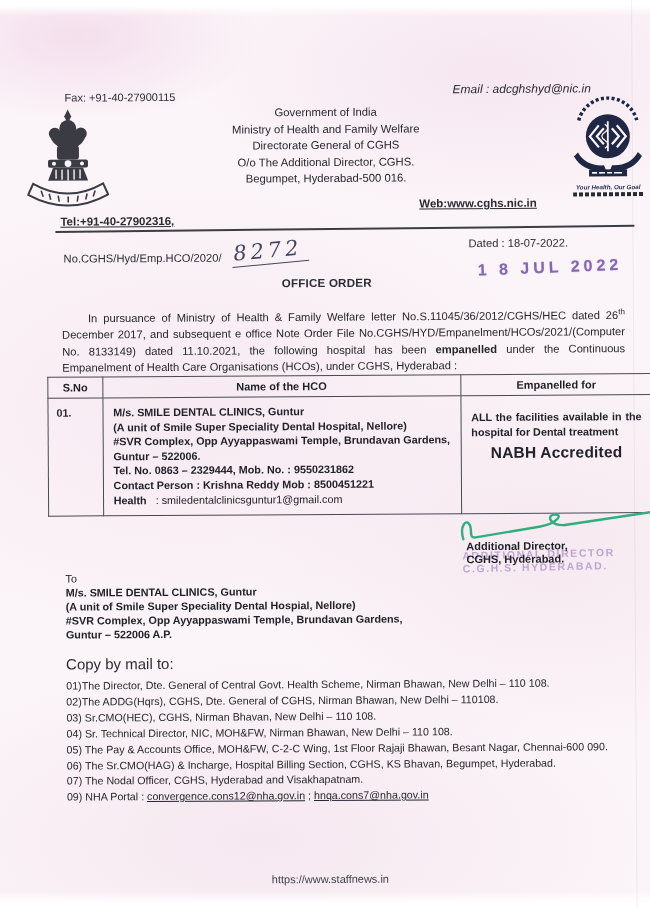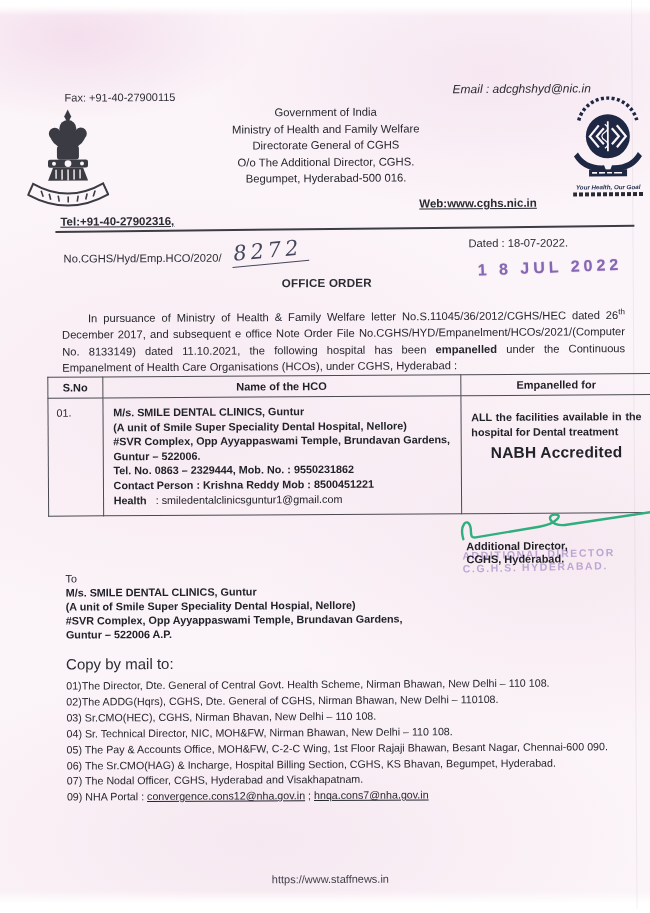--- a/index.html
+++ b/index.html
@@ -47,21 +47,21 @@
   }
   .body-par sup{font-size:8px;}
 
   .tbl{left:45px;top:377px;}
   table{border-collapse:collapse;}
   td,th{border:1.2px solid #4a4a52;vertical-align:top;}
   th{font-size:11px;padding:4px 4px;text-align:center;color:#1f1f26;}
   .col-sno{width:46px;margin-left:48px;}
   .col-name{width:352px;}
   .col-emp{width:184px;}
-  .cell-sno{font-size:10.8px;font-weight:normal;padding:8px 0 0 8px;}
+  .cell-sno{font-size:10.8px;font-weight:bold;padding:8px 0 0 8px;}
   .cell-name{font-size:10.8px;font-weight:bold;line-height:14.6px;padding:7px 8px 8px 10px;color:#22222a;}
   .cell-name .email-val{font-weight:normal;}
   .cell-emp{font-size:10.8px;font-weight:bold;padding:14px 10px 0 10px;color:#22222a;}
   .emp-text{text-align:justify;line-height:14.5px;}
   .nabh{font-size:15.5px;font-weight:bold;text-align:center;margin-top:5px;letter-spacing:.2px;}
 
   .sig-svg{left:450px;top:510px;}
   .sig-text{left:463px;top:543px;font-size:11px;font-weight:bold;line-height:12.8px;color:#1f1f26;z-index:2;}
   .sig-stamp{
     left:459px;top:551px;font-size:10.5px;font-weight:bold;line-height:12.5px;

